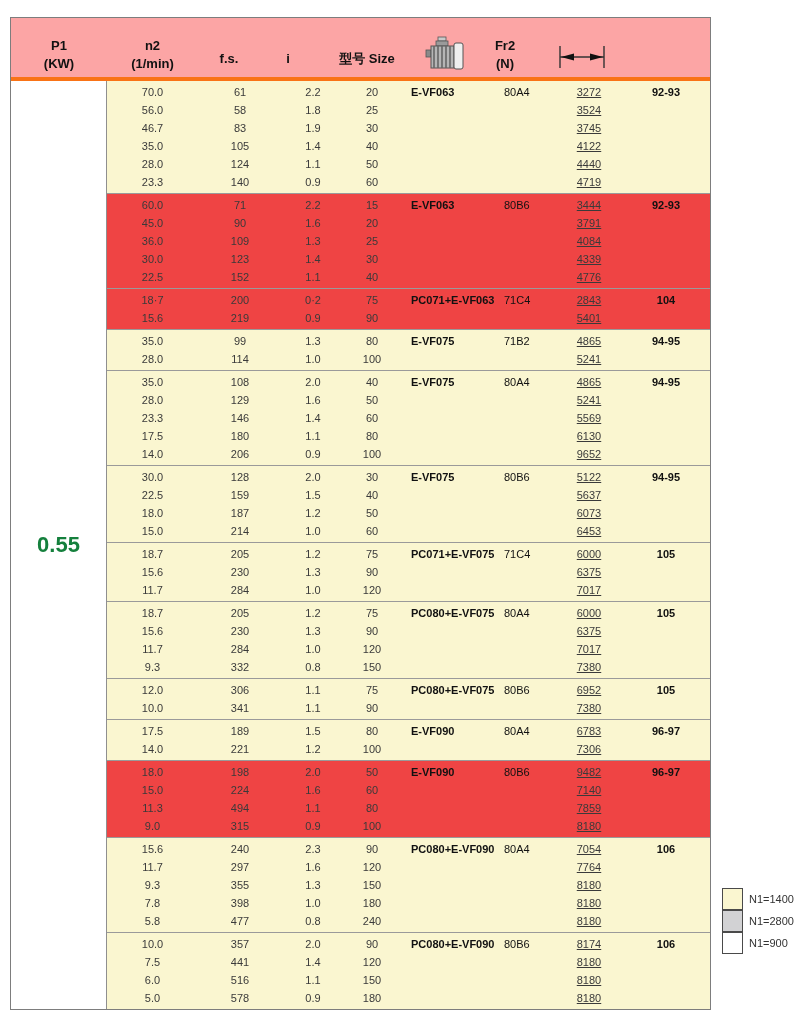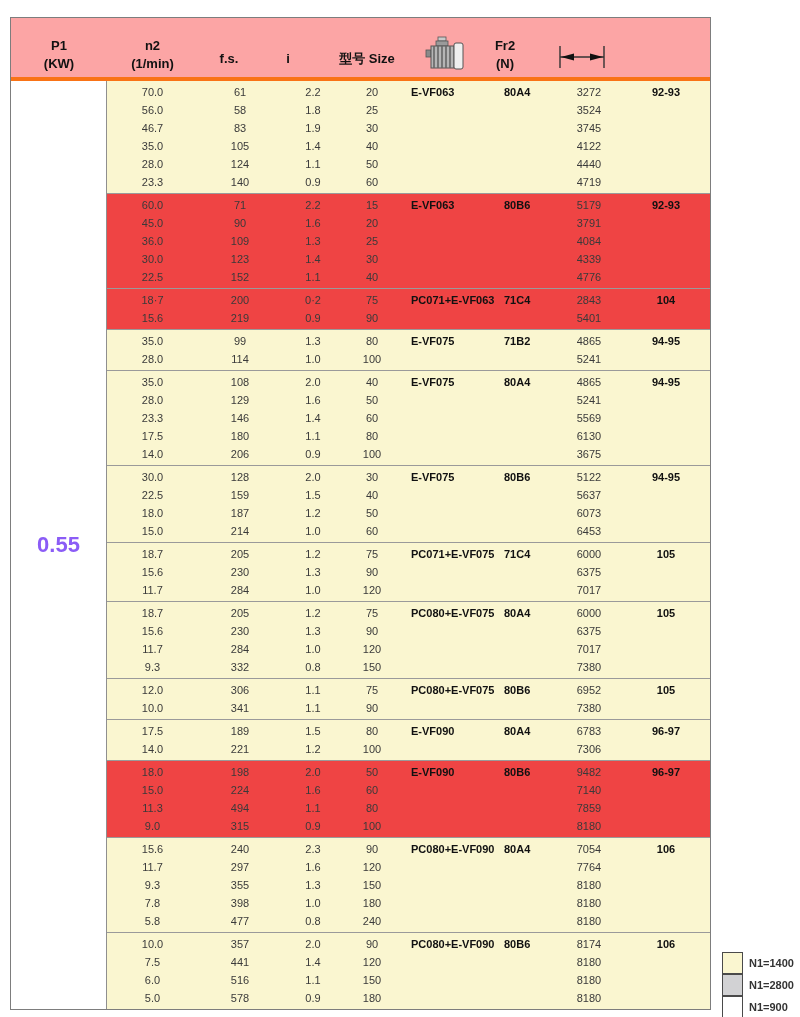--- a/index.html
+++ b/index.html
@@ -26,35 +26,35 @@
   .hcell.single{justify-content:center;padding-top:22px;}
   .h-p1{width:96px;} .h-n2{width:91px;} .h-m2{width:84px;}
   .h-fs{width:62px;} .h-i{width:56px;} .h-model{width:102px;}
   .h-micon{width:54px;padding-top:8px;}
   .h-fr2{width:66px;} .h-dim{width:88px;padding-top:18px;}
   
   .body-wrap{display:flex;align-items:stretch;}
   .p1-cell{
     width:95px;border-right:1px solid #8f8f8f;
     display:flex;align-items:center;justify-content:center;
-    font-weight:bold;font-size:22px;color:#8b5cf6;background:#fff;
+    font-weight:bold;font-size:22px;color:#15803d;background:#fff;
   }
   .blocks{flex:1;display:flex;flex-direction:column;}
   .block{padding:2px 0;border-bottom:1px solid #9a9a9a;}
   .block:last-child{border-bottom:none;}
   .bg-yellow{background:#faf6d0;}
   .bg-white{background:#ef4444;}
   .row{display:flex;height:18px;align-items:center;font-size:11px;color:#3a3a3a;}
   .cell{box-sizing:border-box;text-align:center;white-space:nowrap;}
   .c-n2{width:91px;} .c-m2{width:84px;} .c-fs{width:62px;} .c-i{width:56px;}
   .c-model{width:102px;text-align:left;padding-left:11px;font-weight:bold;color:#111;}
-  .c-size{width:54px;text-align:left;padding-left:2px;font-weight:bold;color:#111;}
-  .c-fr2{width:66px;} .c-pages{width:88px;font-weight:bold;color:#111;}
+  .c-size{width:54px;text-align:left;padding-left:2px;font-weight:normal;color:#111;}
+  .c-fr2{width:66px;text-decoration:underline;} .c-pages{width:88px;font-weight:bold;color:#111;}
   
-  .legend{position:absolute;left:722px;top:952px;font-weight:bold;}
+  .legend{position:absolute;left:722px;top:888px;}
   .legend-item{display:flex;align-items:center;height:22px;}
   .legend-swatch{
     width:21px;height:22px;border:1px solid #4a4a4a;margin-top:-1px;
     box-sizing:border-box;flex:none;
   }
   .legend-label{font-size:11px;color:#333;margin-left:6px;white-space:nowrap;}
   svg{display:block;}
 </style>
 </head>
 <body>
@@ -178,21 +178,21 @@
           </div>
         </div>
         <div class="block bg-white">
           <div class="row">
             <div class="cell c-n2">60.0</div>
             <div class="cell c-m2">71</div>
             <div class="cell c-fs">2.2</div>
             <div class="cell c-i">15</div>
             <div class="cell c-model">E-VF063</div>
             <div class="cell c-size">80B6</div>
-            <div class="cell c-fr2">5179</div>
+            <div class="cell c-fr2">3444</div>
             <div class="cell c-pages">92-93</div>
           </div>
           <div class="row">
             <div class="cell c-n2">45.0</div>
             <div class="cell c-m2">90</div>
             <div class="cell c-fs">1.6</div>
             <div class="cell c-i">20</div>
             <div class="cell c-model"></div>
             <div class="cell c-size"></div>
             <div class="cell c-fr2">3791</div>
@@ -314,21 +314,21 @@
             <div class="cell c-fr2">6130</div>
             <div class="cell c-pages"></div>
           </div>
           <div class="row">
             <div class="cell c-n2">14.0</div>
             <div class="cell c-m2">206</div>
             <div class="cell c-fs">0.9</div>
             <div class="cell c-i">100</div>
             <div class="cell c-model"></div>
             <div class="cell c-size"></div>
-            <div class="cell c-fr2">3675</div>
+            <div class="cell c-fr2">9652</div>
             <div class="cell c-pages"></div>
           </div>
         </div>
         <div class="block bg-yellow">
           <div class="row">
             <div class="cell c-n2">30.0</div>
             <div class="cell c-m2">128</div>
             <div class="cell c-fs">2.0</div>
             <div class="cell c-i">30</div>
             <div class="cell c-model">E-VF075</div>

